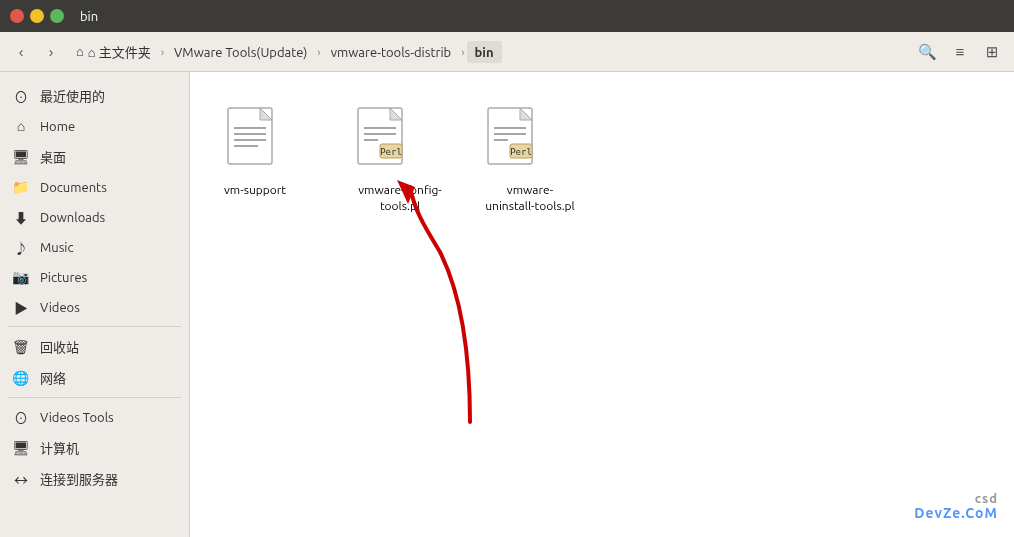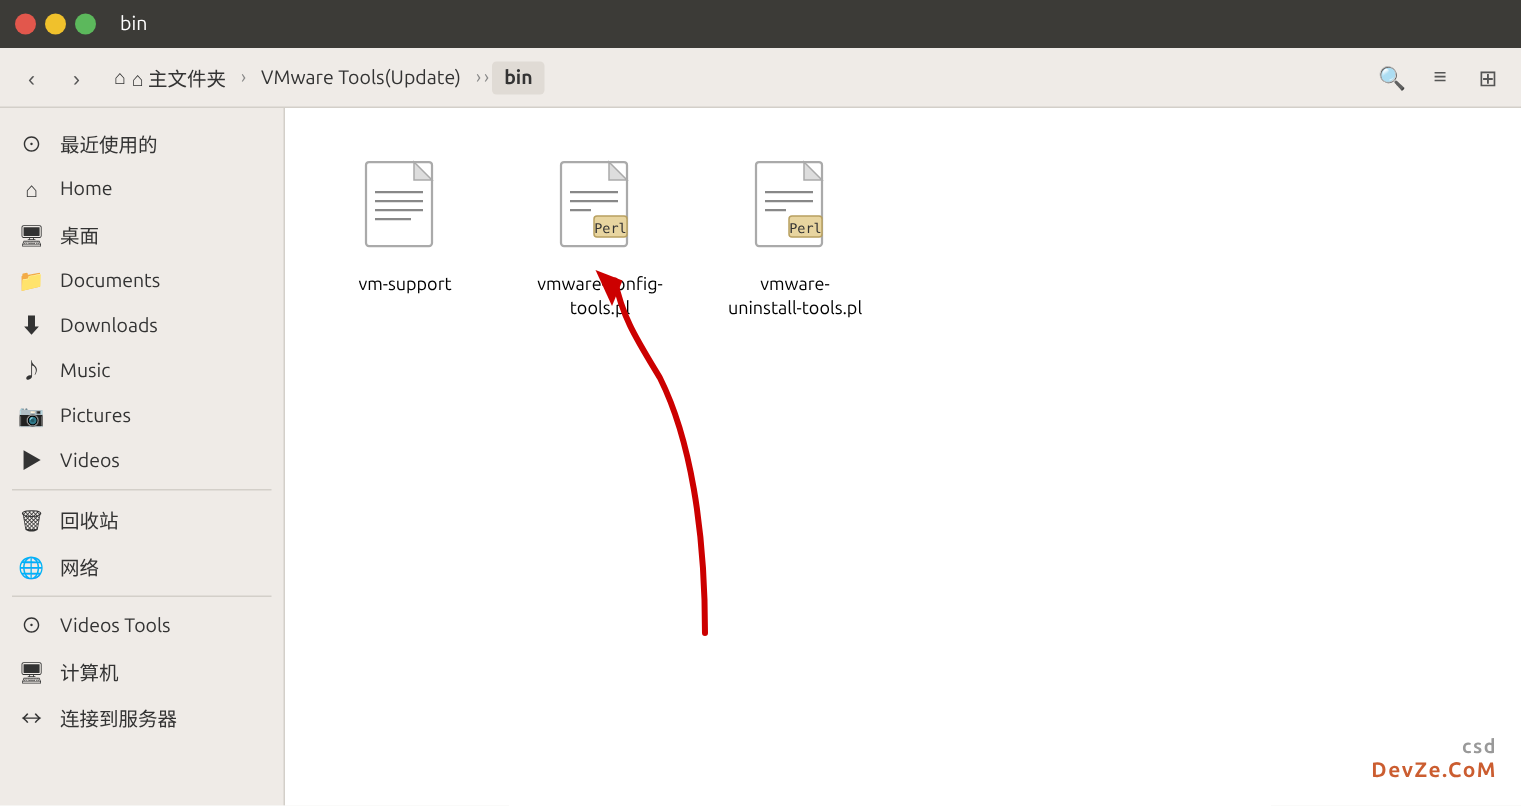--- a/index.html
+++ b/index.html
@@ -161,21 +161,21 @@
     }
     .file-grid {
       display: flex;
       gap: 30px;
       align-items: flex-start;
       padding: 10px;
     }
     .file-item {
       display: flex;
       flex-direction: column;
-      align-items: center;
+      align-items: flex-start;
       width: 100px;
       cursor: pointer;
       padding: 4px;
       border-radius: 4px;
     }
     .file-icon {
       width: 60px;
       height: 70px;
       margin-bottom: 6px;
       position: relative;
@@ -238,20 +238,23 @@
   <div class="breadcrumb">
     <div class="breadcrumb-item">
       <span>⌂</span>
       <span>⌂ 主文件夹</span>
     </div>
     <span class="breadcrumb-sep">›</span>
     <div class="breadcrumb-item">
       <span>VMware Tools(Update)</span>
     </div>
     <span class="breadcrumb-sep">›</span>
+    <div class="breadcrumb-item">
+      <span>vmware-tools-distrib</span>
+    </div>
     <span class="breadcrumb-sep">›</span>
     <div class="breadcrumb-item active">
       <span>bin</span>
     </div>
   </div>
 
   <div class="toolbar-right">
     <button class="toolbar-icon-btn">
       <span>🔍</span>
     </button>
@@ -382,17 +385,17 @@
 
       <path d="M 280 350 C 280 280, 270 220, 250 180 C 235 155, 225 140, 220 115" stroke="#cc0000" stroke-width="4" fill="none" stroke-linecap="round"></path>
 
       <polygon points="207,108 225,115 218,132" fill="#cc0000"></polygon>
     </svg>
 
     <div class="watermark">
       <div style="font-size:13px; color:#888; text-align:right;margin-top:12px;">
         <span>csd</span>
       </div>
-      <div style="font-size:14px; color:#c2410c; font-weight:bold;">DevZe.CoM</div>
+      <div style="font-size:14px; color:#3b82f6; font-weight:bold;">DevZe.CoM</div>
     </div>
   </div>
 
 </div>
 
 </body></html>

